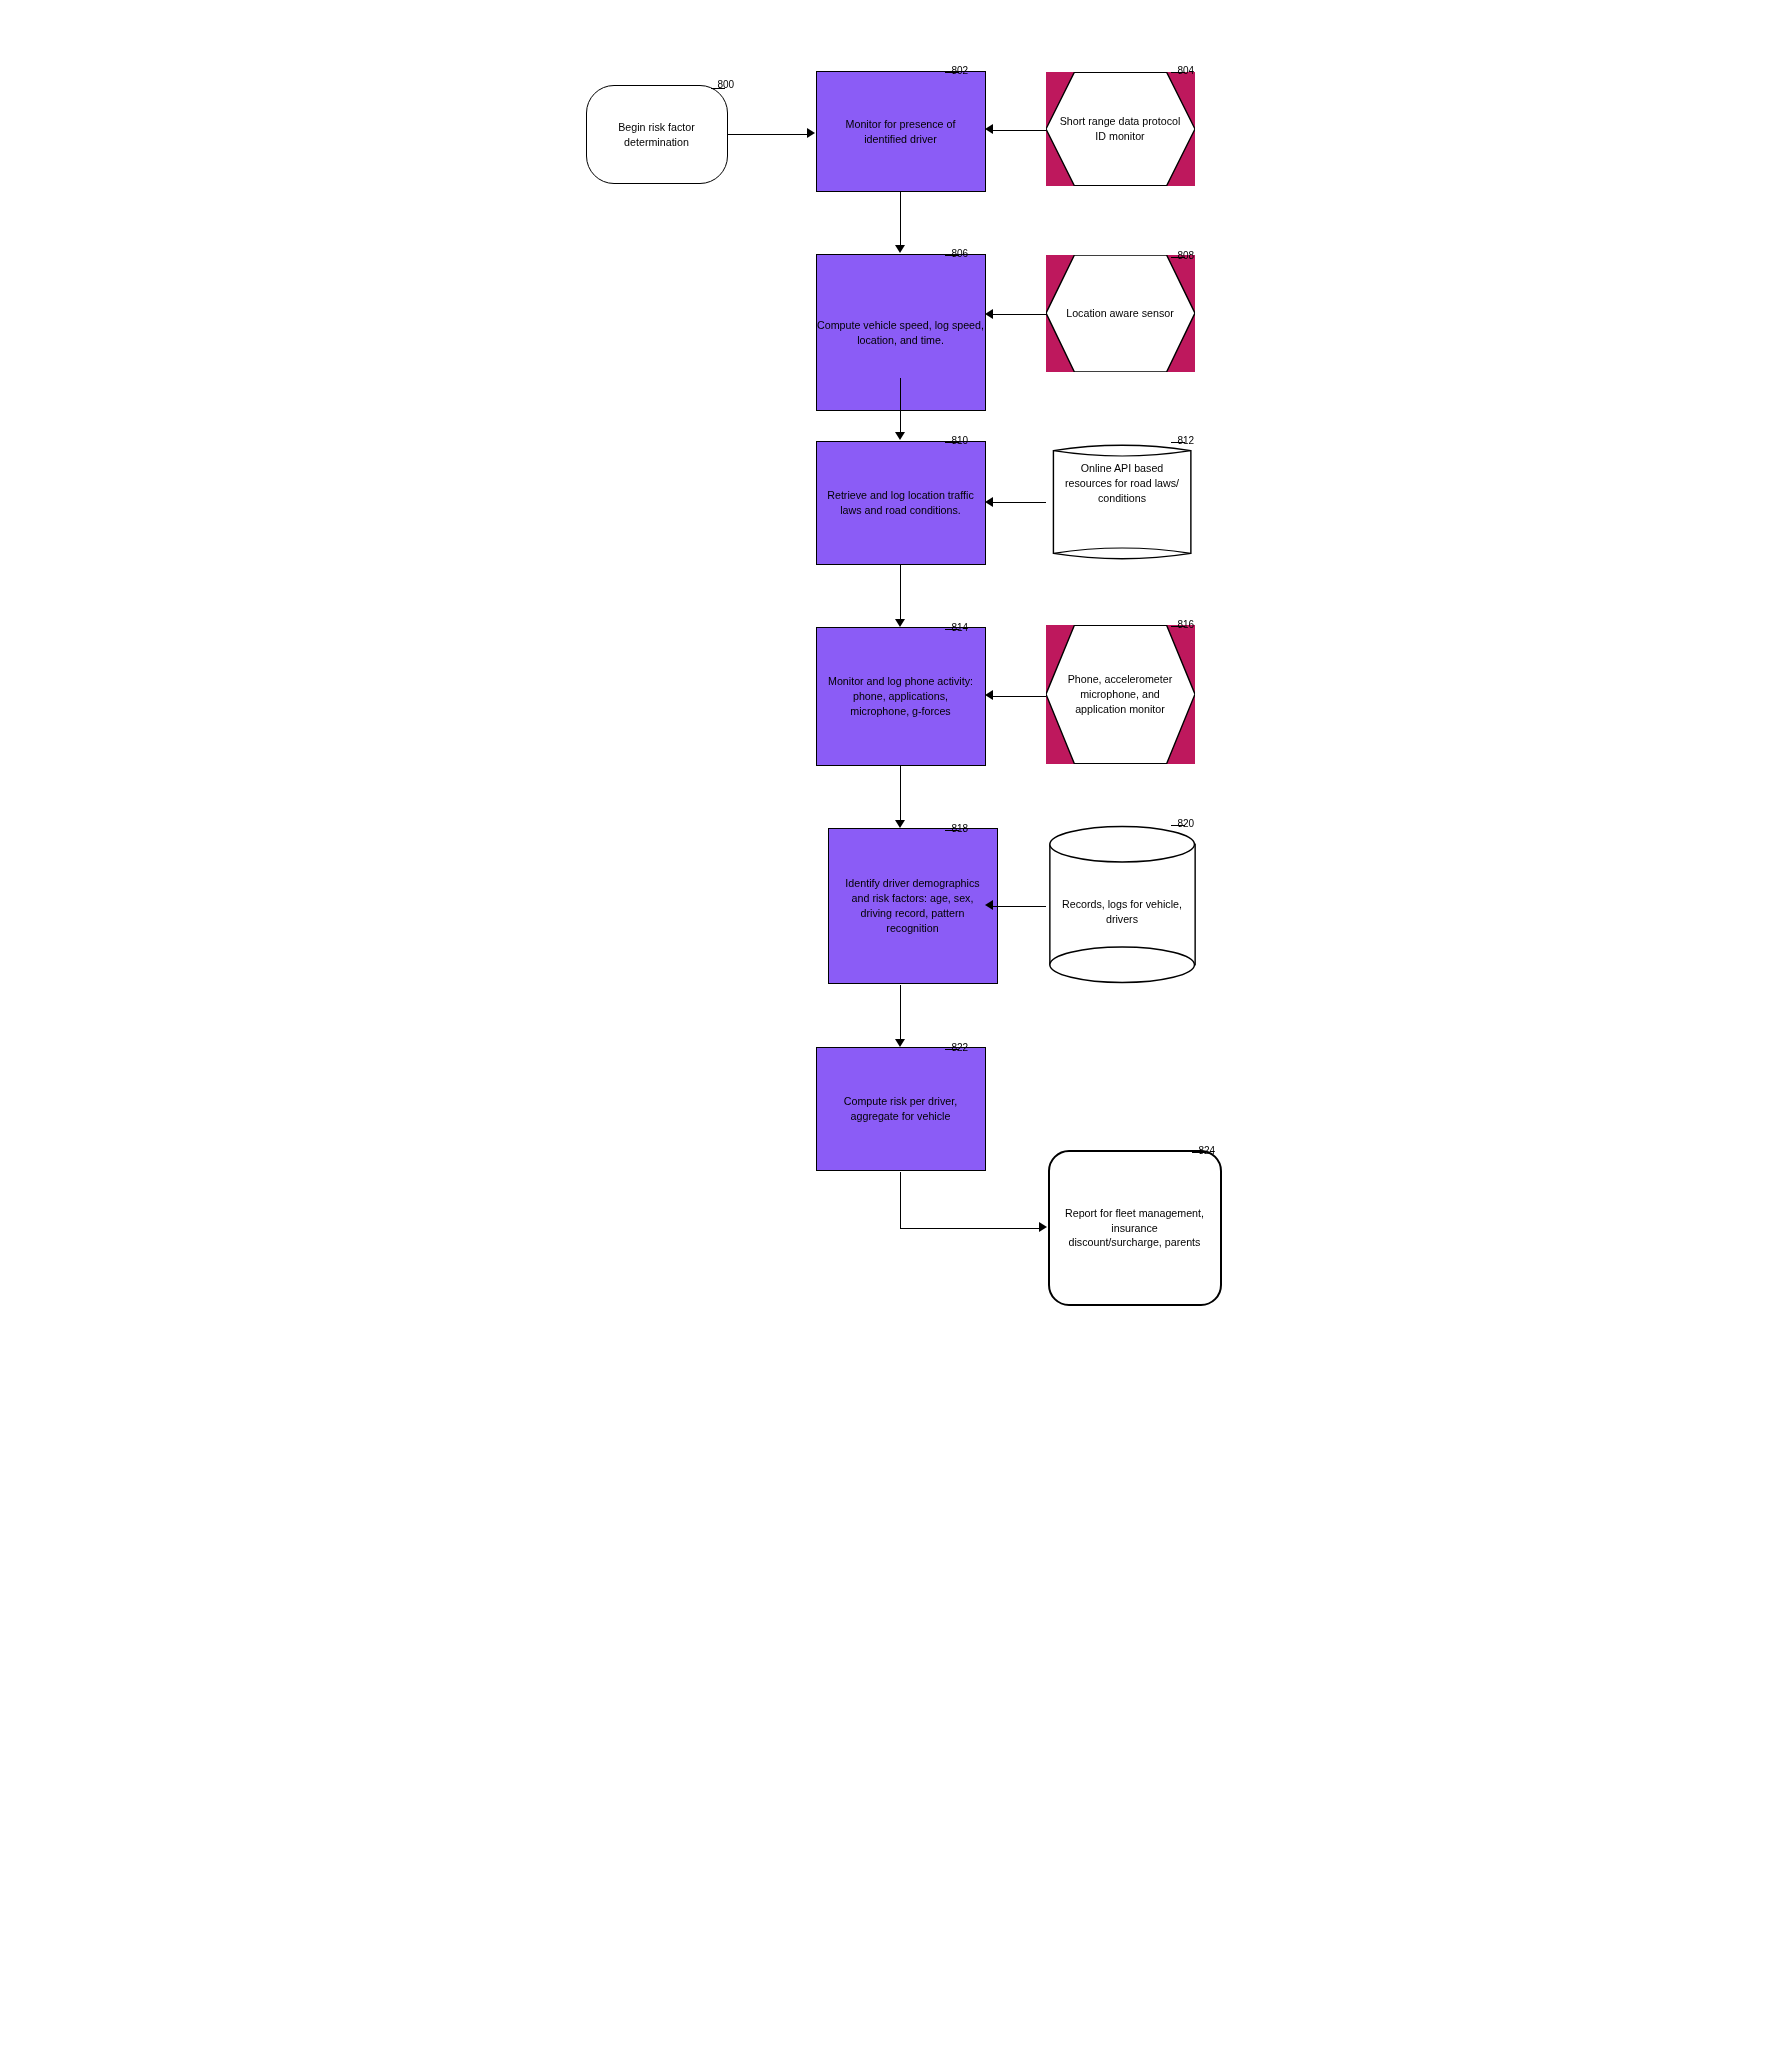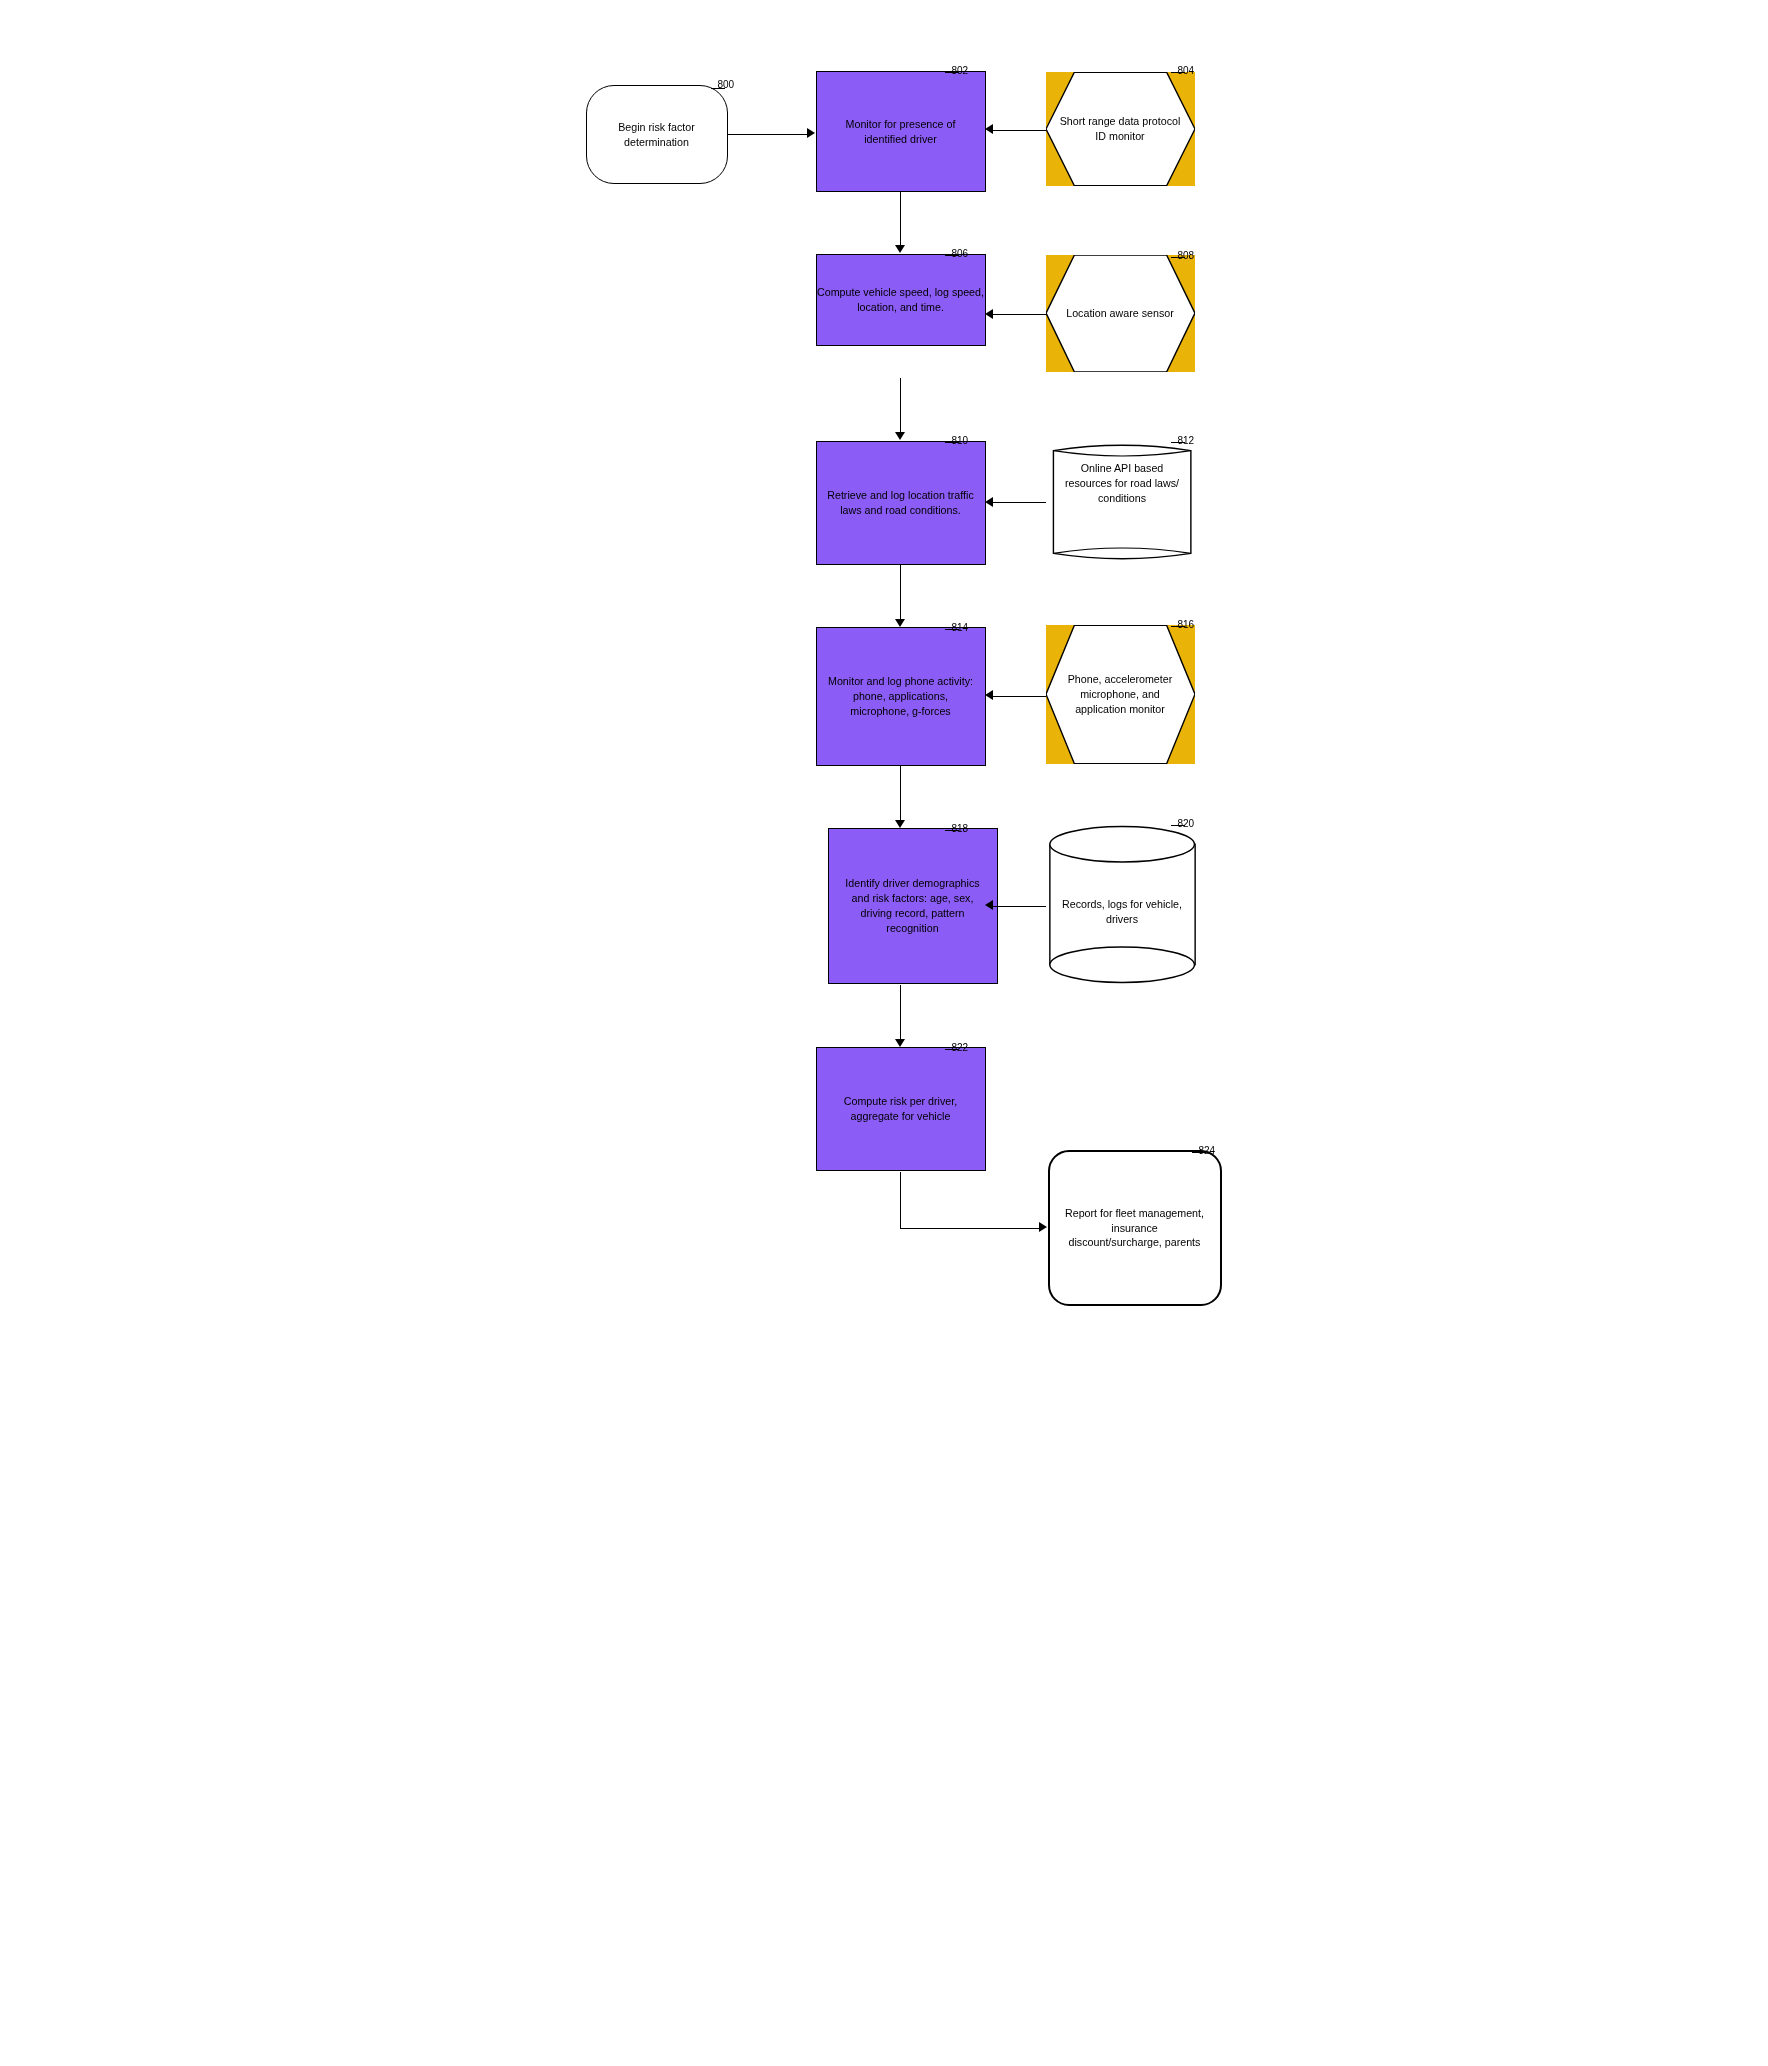--- a/index.html
+++ b/index.html
@@ -37,21 +37,21 @@
 
     
     .rounded-rect {
       border: 1.8px solid #000;
       border-radius: 28px;
       background: #fff;
     }
 
     
     .hexagon {
-      background: #eab308;
+      background: #be185d;
       border: none;
       position: absolute;
     }
     .hexagon svg {
       position: absolute;
       top: 0; left: 0;
     }
     .hexagon .hex-text {
       position: relative;
       z-index: 2;
@@ -138,21 +138,21 @@
     </svg>
     <div class="hex-text">Short range data protocol ID monitor</div>
   </div>
 
   <div class="label-num" style="left:613px; top:37px;">804</div>
   <div style="position:absolute; left:606px; top:44px; width:14px; height:1.4px; background:#000;"></div>
 
   <div class="arrow arrow-v" style="left:335px; top:163px; height:57px;"></div>
   <div class="arrowhead-down" style="left:330px; top:217px;"></div>
 
-  <div class="shape rect" style="left:251px; top:226px; width:170px; height:92px; padding:0;">
+  <div class="shape rect" style="left:251px; top:226px; width:170px; height:157px; padding:0;">
     <span>Compute vehicle speed, log speed, location, and time.</span>
   </div>
 
   <div class="label-num" style="left:387px; top:220px;">806</div>
   <div style="position:absolute; left:380px; top:227px; width:14px; height:1.4px; background:#000;"></div>
 
   <div class="arrow arrow-h" style="left:424px; top:286px; width:57px;"></div>
   <div class="arrowhead-left" style="left:420px; top:281px;"></div>
 
   <div class="hexagon" style="left:481px; top:227px; width:149px; height:117px; display:flex; align-items:center; justify-content:center;">

